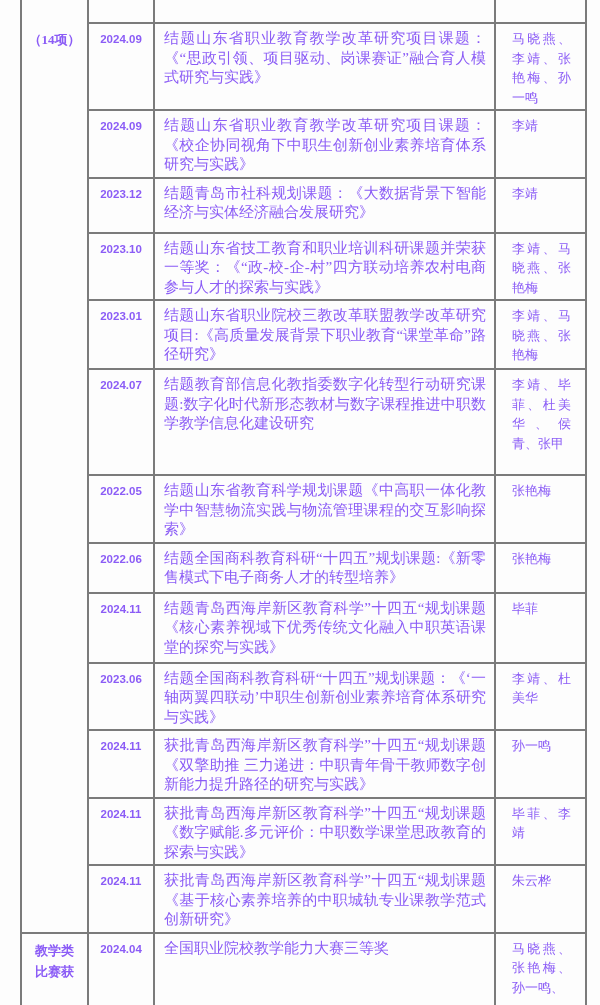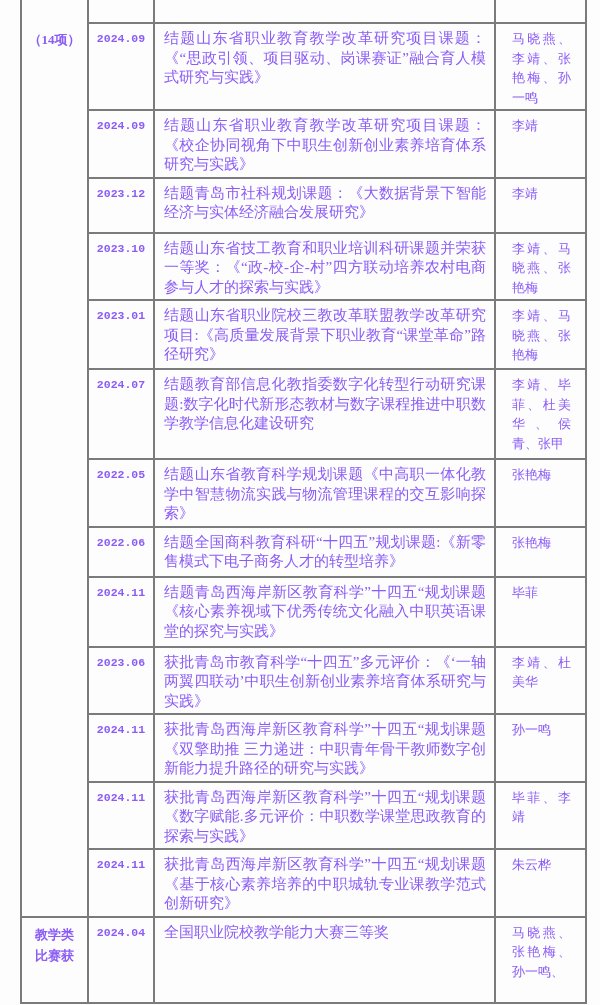--- a/index.html
+++ b/index.html
@@ -38,21 +38,21 @@
   td.cat{
     text-align:center;
     font-weight:bold;
     font-size:13px;
     line-height:21px;
     padding-top:6px;
     white-space:pre-line;
   }
   td.date{
     text-align:center;
-    font-family:Liberation Mono, monospace;
+    font-family:Liberation Sans, sans-serif;
     font-weight:700;
     font-size:11.5px;
     line-height:14px;
     padding-top:8px;
   }
   td.desc{
     font-size:15px;
     line-height:19.5px;
     text-align:justify;
     padding:5px 8px 2px 9px;
@@ -101,21 +101,21 @@
         <tr style="height: 64px;">
           <td class="date">2023.10</td>
           <td class="desc">结题山东省技工教育和职业培训科研课题并荣获一等奖：《“政-校-企-村”四方联动培养农村电商参与人才的探索与实践》</td>
           <td class="mem">李靖、马晓燕、张艳梅</td>
         </tr>
         <tr style="height: 69px; margin-left: 20px;">
           <td class="date">2023.01</td>
           <td class="desc">结题山东省职业院校三教改革联盟教学改革研究项目:《高质量发展背景下职业教育“课堂革命”路径研究》</td>
           <td class="mem">李靖、马晓燕、张艳梅</td>
         </tr>
-        <tr style="height: 90px;">
+        <tr style="height: 106px;">
           <td class="date">2024.07</td>
           <td class="desc">结题教育部信息化教指委数字化转型行动研究课题:数字化时代新形态教材与数字课程推进中职数学教学信息化建设研究</td>
           <td class="mem">李靖、毕菲、杜美华、侯青、张甲</td>
         </tr>
         <tr style="height: 37px;">
           <td class="date">2022.05</td>
           <td class="desc">结题山东省教育科学规划课题《中高职一体化教学中智慧物流实践与物流管理课程的交互影响探索》</td>
           <td class="mem">张艳梅</td>
         </tr>
         <tr style="height: 50px;">
@@ -123,21 +123,21 @@
           <td class="desc">结题全国商科教育科研“十四五”规划课题:《新零售模式下电子商务人才的转型培养》</td>
           <td class="mem">张艳梅</td>
         </tr>
         <tr style="height: 70px;">
           <td class="date">2024.11</td>
           <td class="desc">结题青岛西海岸新区教育科学”十四五“规划课题《核心素养视域下优秀传统文化融入中职英语课堂的探究与实践》</td>
           <td class="mem">毕菲</td>
         </tr>
         <tr style="height: 55px;">
           <td class="date">2023.06</td>
-          <td class="desc">获批青岛市教育科学“十四五”多元评价：《‘一轴两翼四联动’中职生创新创业素养培育体系研究与实践》</td>
+          <td class="desc">结题全国商科教育科研“十四五”规划课题：《‘一轴两翼四联动’中职生创新创业素养培育体系研究与实践》</td>
           <td class="mem">李靖、杜美华</td>
         </tr>
         <tr style="height: 67px;">
           <td class="date">2024.11</td>
           <td class="desc">获批青岛西海岸新区教育科学”十四五“规划课题《双擎助推 三力递进：中职青年骨干教师数字创新能力提升路径的研究与实践》</td>
           <td class="mem">孙一鸣</td>
         </tr>
         <tr style="height: 48px;">
           <td class="date">2024.11</td>
           <td class="desc">获批青岛西海岸新区教育科学”十四五“规划课题《数字赋能.多元评价：中职数学课堂思政教育的探索与实践》</td>

